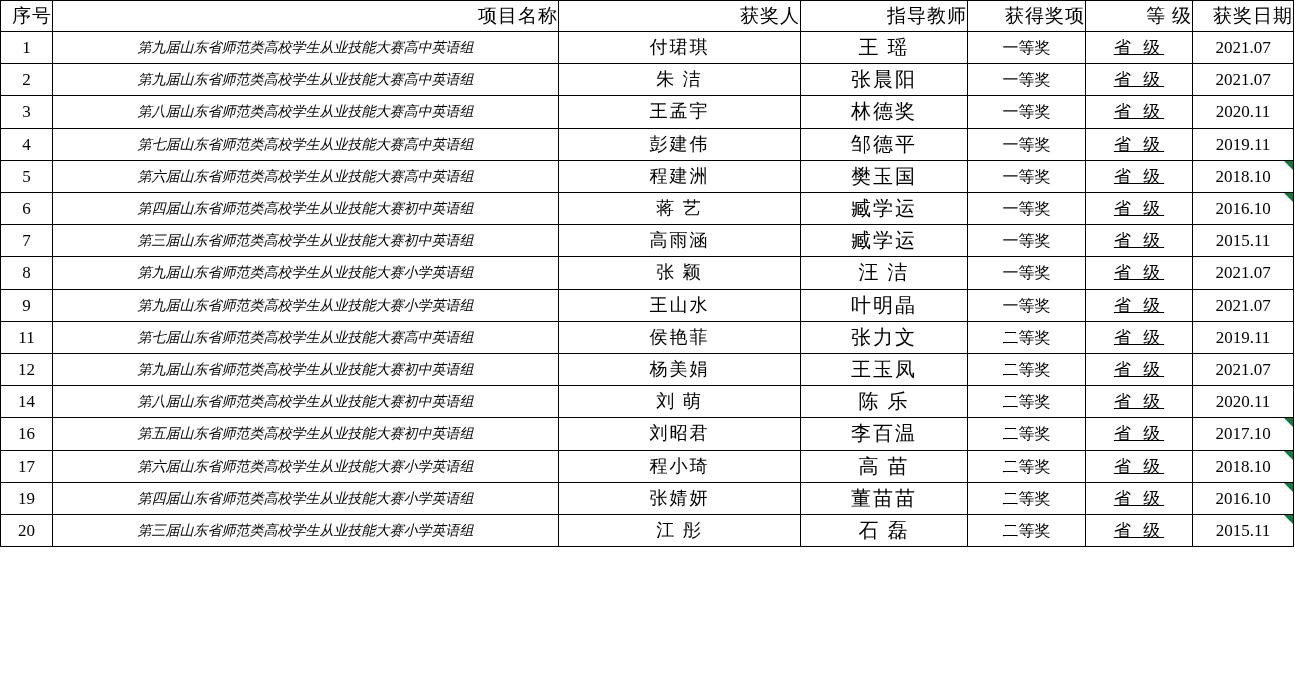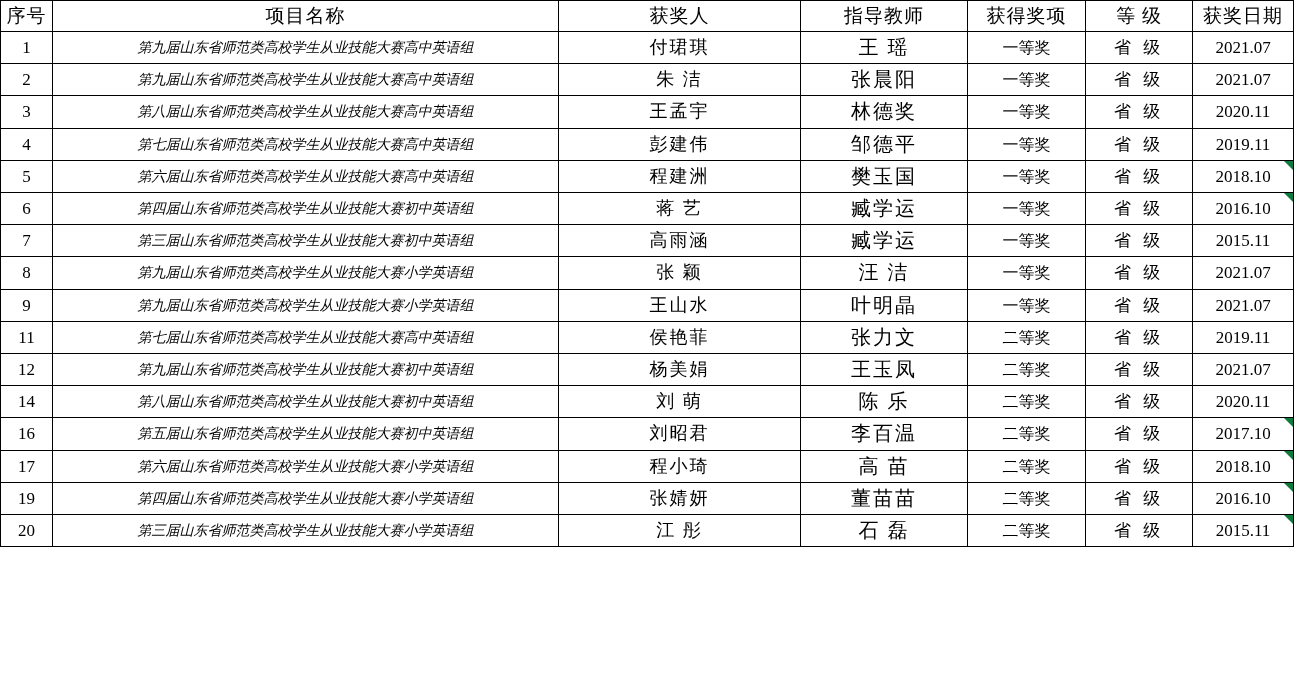--- a/index.html
+++ b/index.html
@@ -30,27 +30,28 @@
     height: 31.2px;
     line-height: 31.2px;
     white-space: nowrap;
     overflow: hidden;
   }
   table.award-table thead th {
     font-size: 19px;
     letter-spacing: 1px;
     height: 30px;
     line-height: 30px;
+    text-align: right;
   }
   td.c-index  { font-size: 17px; }
   td.c-name   { font-size: 14px; letter-spacing: 0px; font-style: italic; }
   td.c-winner { font-size: 18px; letter-spacing: 2px; }
   td.c-teacher{ font-size: 20px; letter-spacing: 2px; }
   td.c-prize  { font-size: 16px; letter-spacing: 0px; }
-  td.c-level  { font-size: 17px; letter-spacing: 4px; }
+  td.c-level  { font-size: 17px; letter-spacing: 4px; text-decoration: underline; }
   td.c-date   { font-size: 17px; }
 
   col.w-index   { width: 52px; }
   col.w-name    { width: 506px; }
   col.w-winner  { width: 242px; }
   col.w-teacher { width: 167px; }
   col.w-prize   { width: 118px; }
   col.w-level   { width: 107px; }
   col.w-date    { width: 101px; }
 

